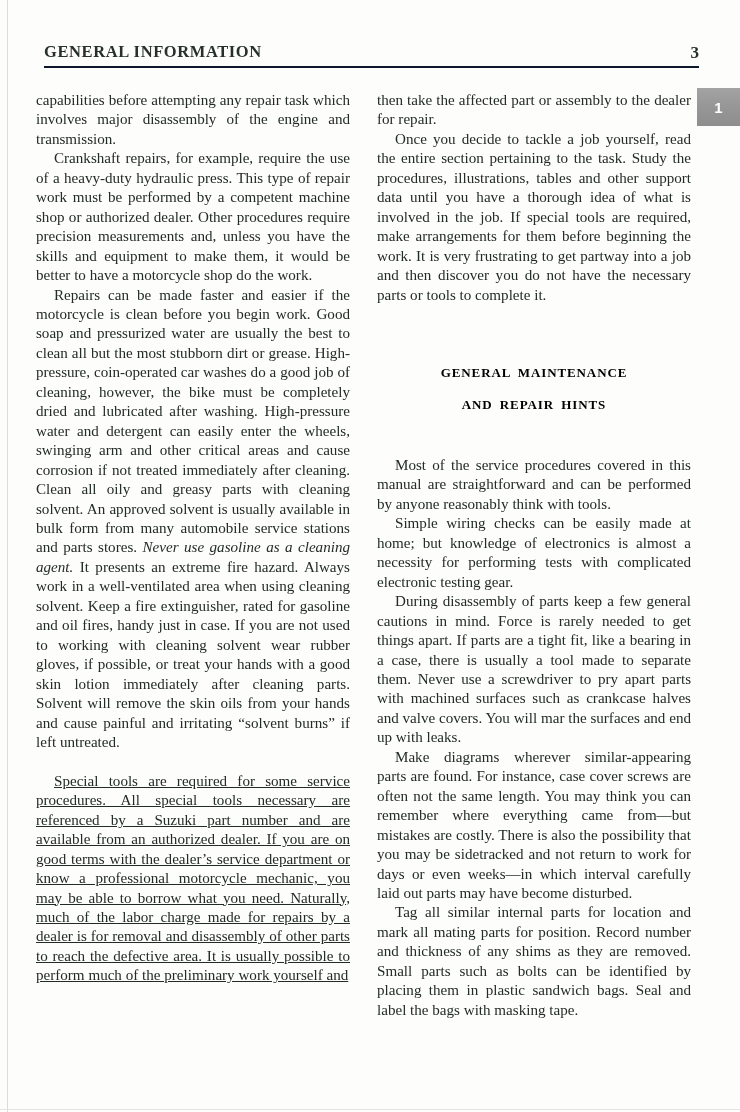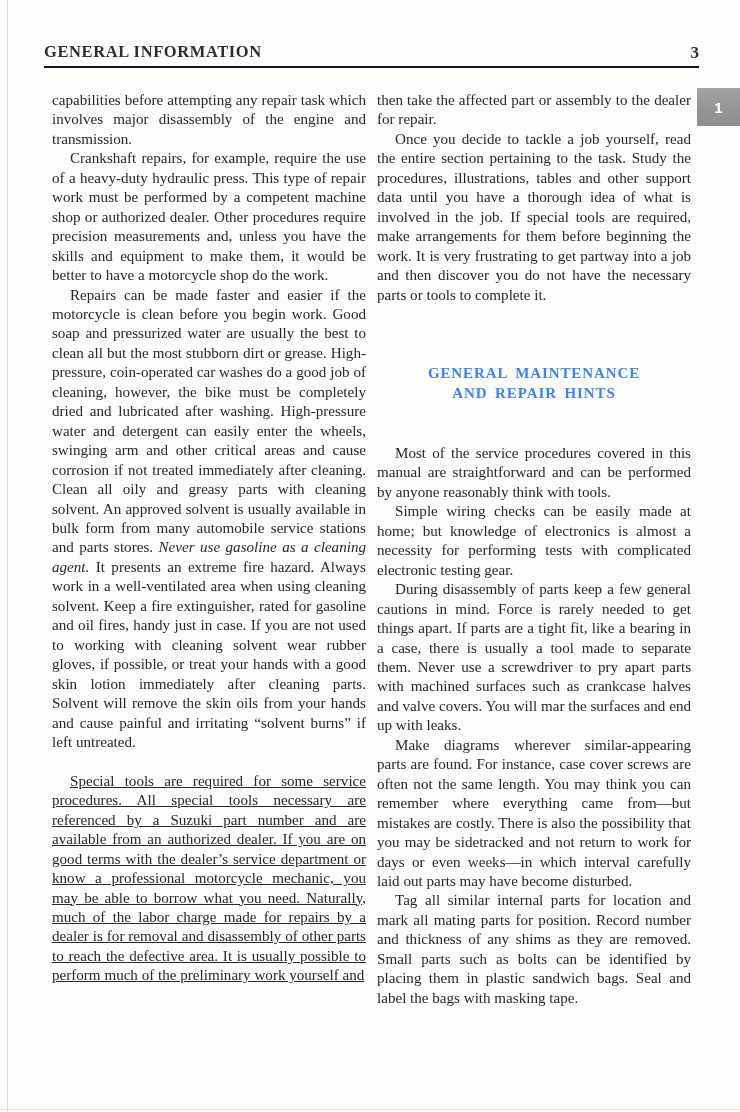--- a/index.html
+++ b/index.html
@@ -98,47 +98,47 @@
     position: absolute;
     left: 36px;
     top: 91px;
     width: 655px;
   }
   .col {
     position: absolute;
     top: 0;
     width: 314px;
   }
-  .col-left  { left: 16px; }
+  .col-left  { left: 0px; }
   .col-right { left: 341px; }
 
   p.bp {
     margin: 0;
     text-align: justify;
     text-justify: inter-word;
     font-size: 15.1px;
     line-height: 19.45px;
     text-indent: 18px;
     hyphens: manual;
     -webkit-hyphens: manual;
   }
   p.bp.cont { text-indent: 0; }
   p.bp.gap-before { margin-top: 19.45px; text-decoration: underline; }
 
   p.bp i { font-style: italic; }
 
   
   .sec-head {
-    margin: 0;
+    margin: 12px;
     text-align: center;
-    font-size: 15px;
+    font-size: 13px;
     font-weight: bold;
     line-height: 20px;
     letter-spacing: 0.9px;
-    color: #3b82f6;
+    color: #000000;
     word-spacing: 3px;
   }
   .sec-head-wrap {
     margin-top: 58px;
     margin-bottom: 41px;
   }
 </style>
 </head>
 <body>
 

